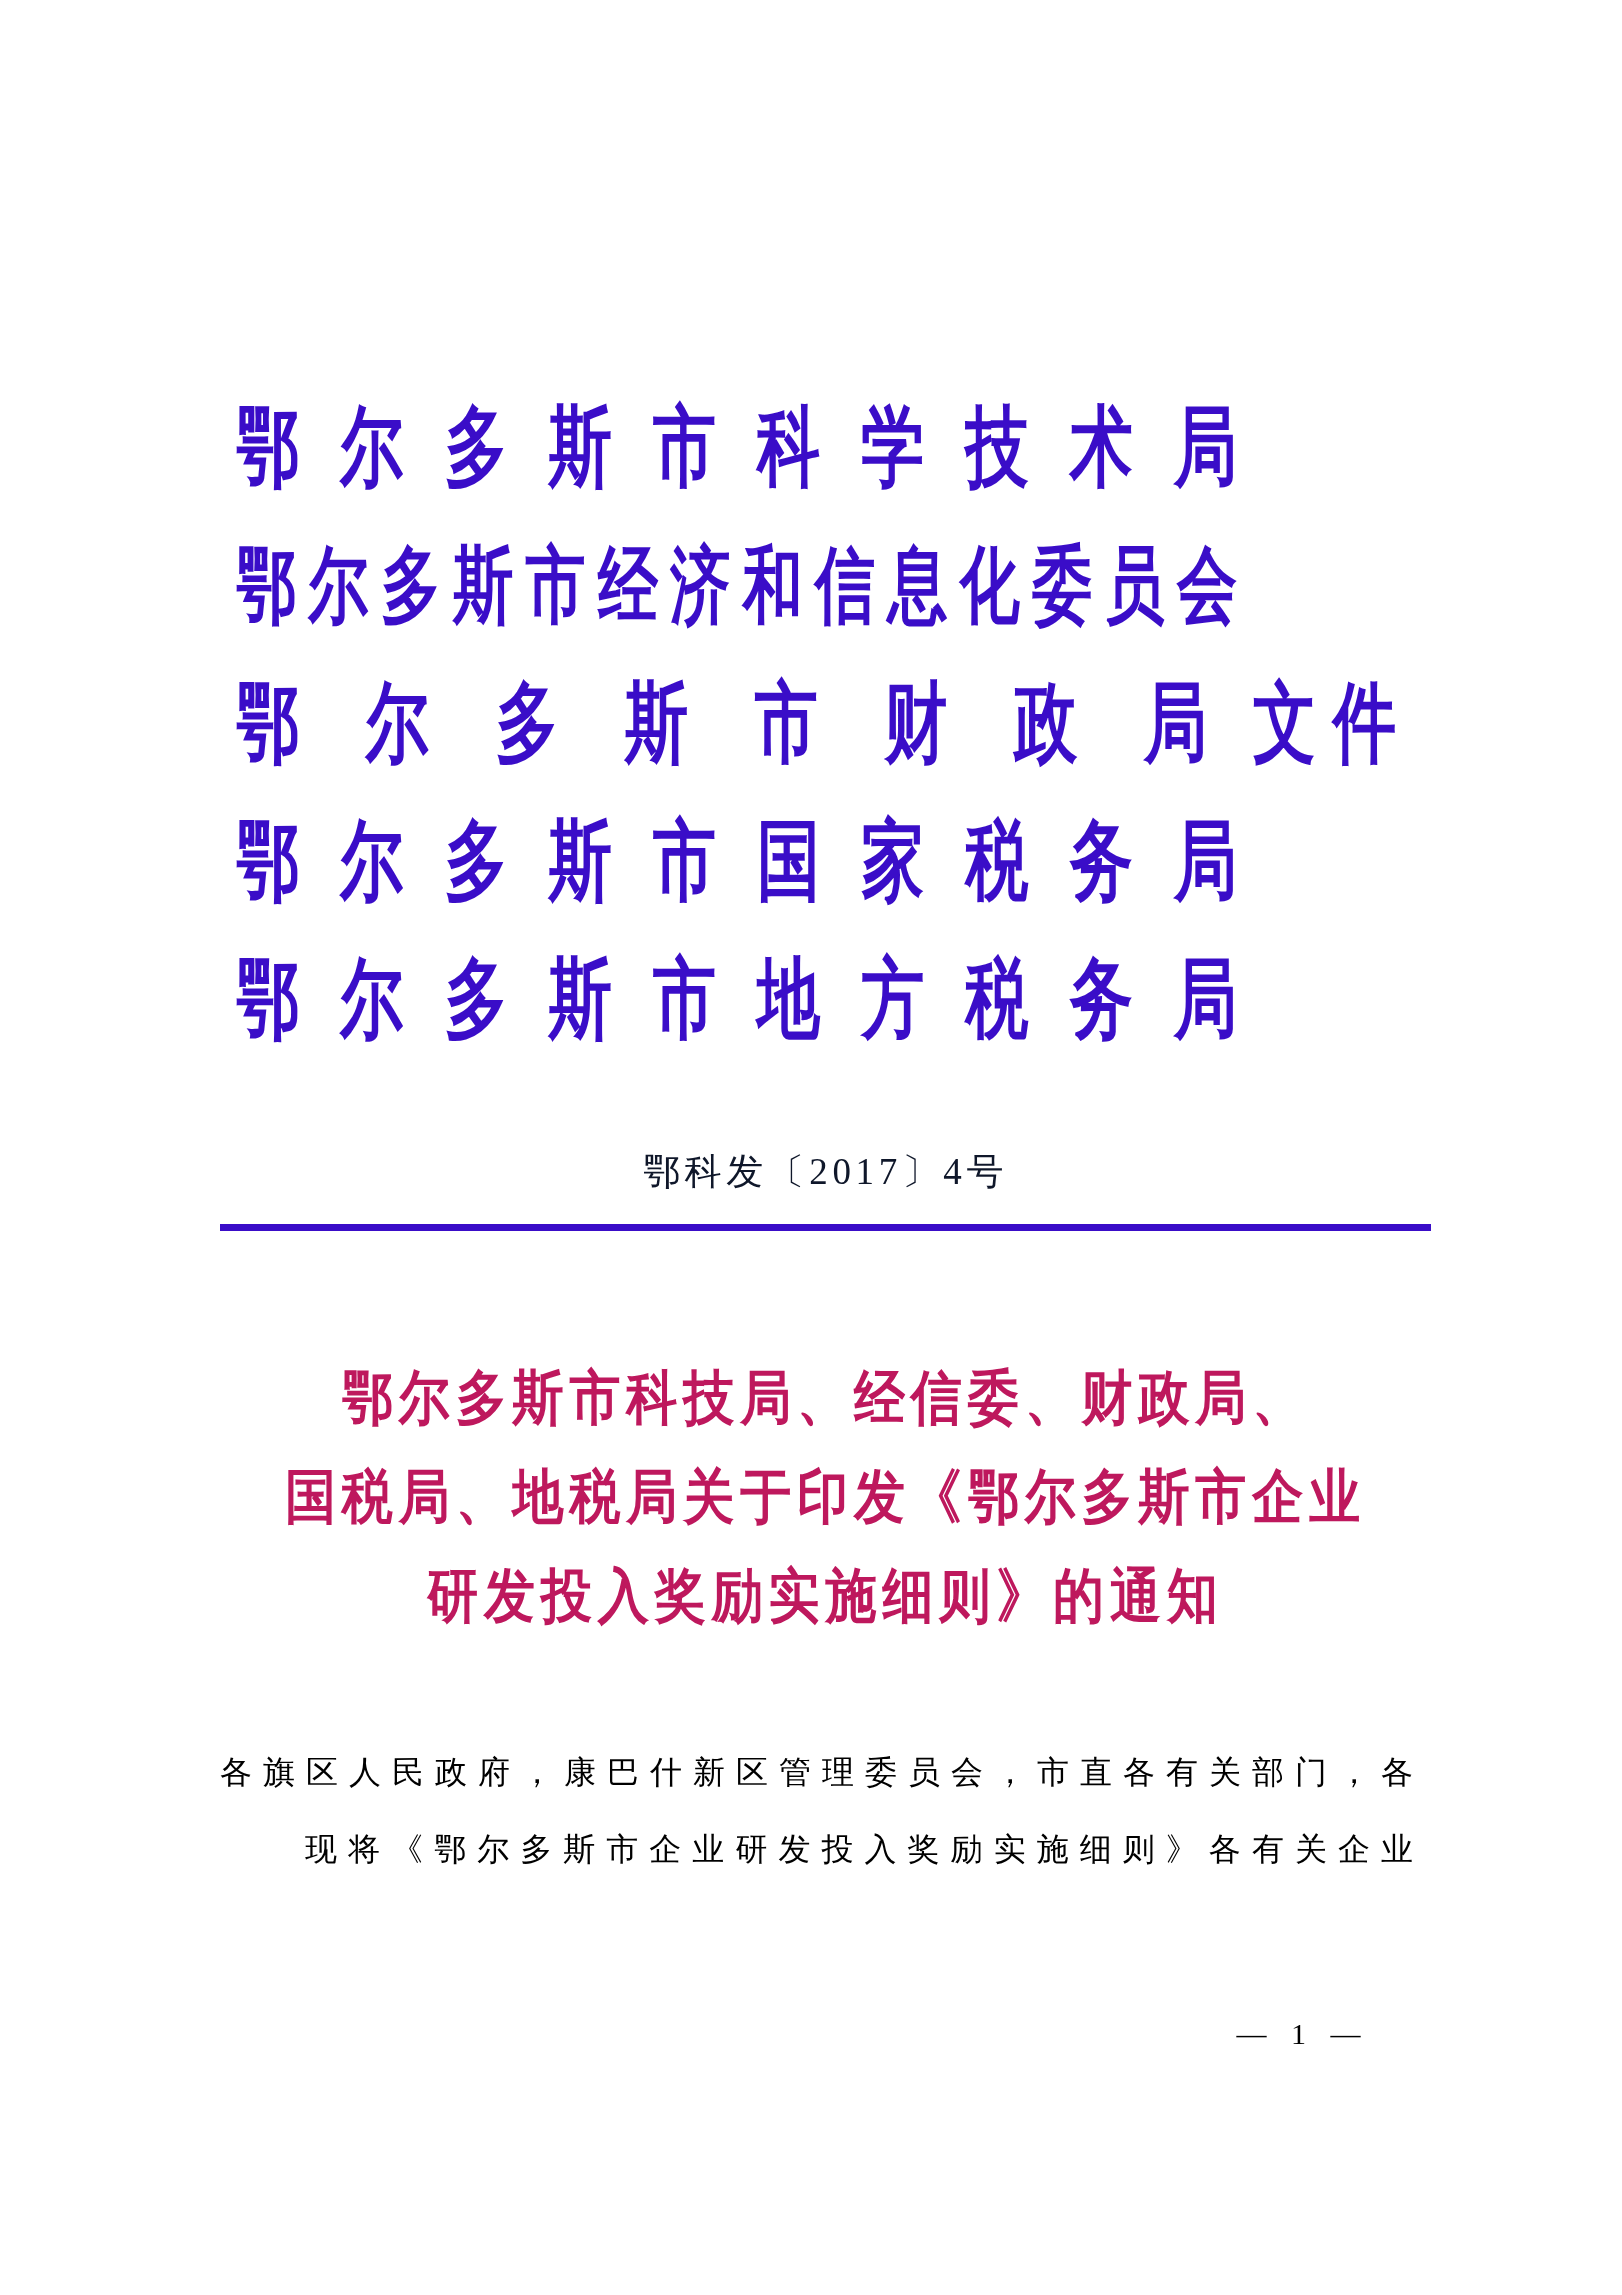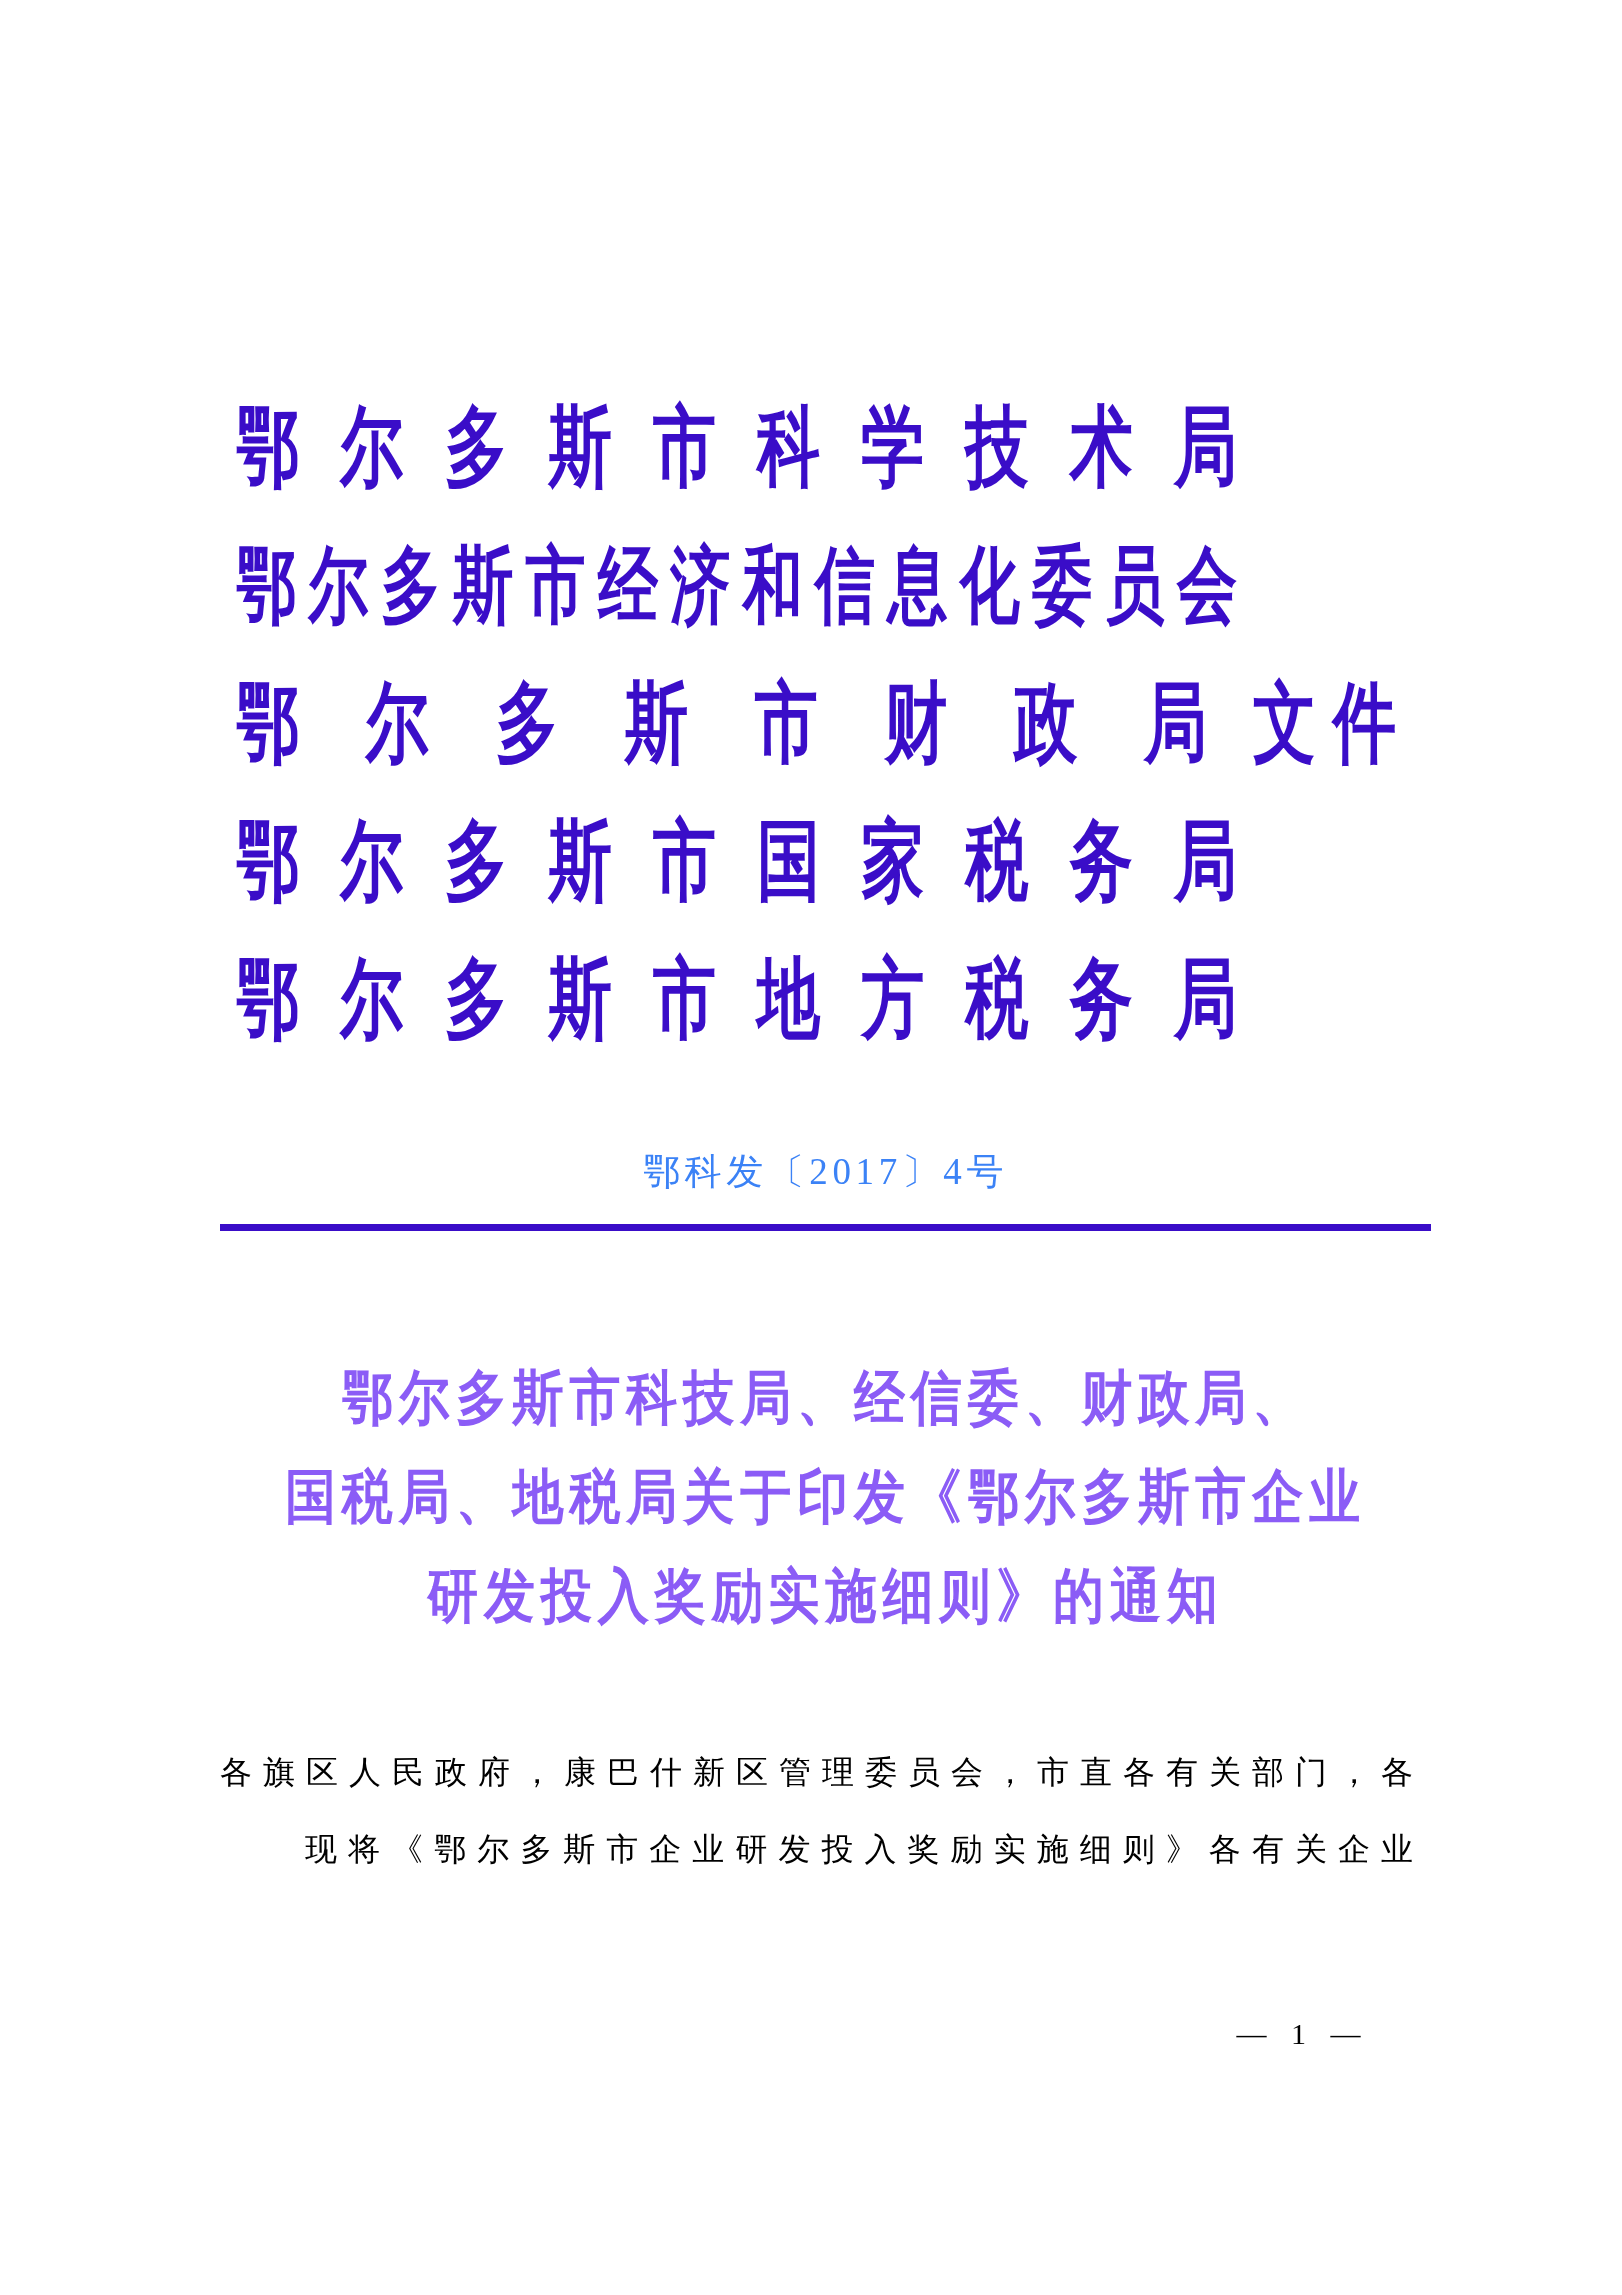--- a/index.html
+++ b/index.html
@@ -57,21 +57,21 @@
   .doc-number {
     position: absolute;
     left: 220px;
     top: 1151px;
     width: 1211px;
     height: 41px;
     line-height: 41px;
     text-align: center;
     font-size: 37px;
     letter-spacing: 4.6px;
-    color: #3b82f6;
+    color: #0f172a;
   }
 
   
   .rule {
     position: absolute;
     left: 220px;
     top: 1224px;
     width: 1211px;
     height: 7.2px;
     background: var(--accent);
@@ -80,21 +80,21 @@
   
   .doc-title {
     position: absolute;
     left: 220px;
     top: 1372px;
     width: 1211px;
     text-align: center;
     font-weight: bold;
     font-size: 51px;
     letter-spacing: 5.9px;
-    color: #8b5cf6;
+    color: #be185d;
   }
   .title-line {
     height: 52px;
     line-height: 52px;
     transform: scaleY(1.16);
     transform-origin: 50% 50%;
     margin-bottom: 47px;
     white-space: nowrap;
   }
 

